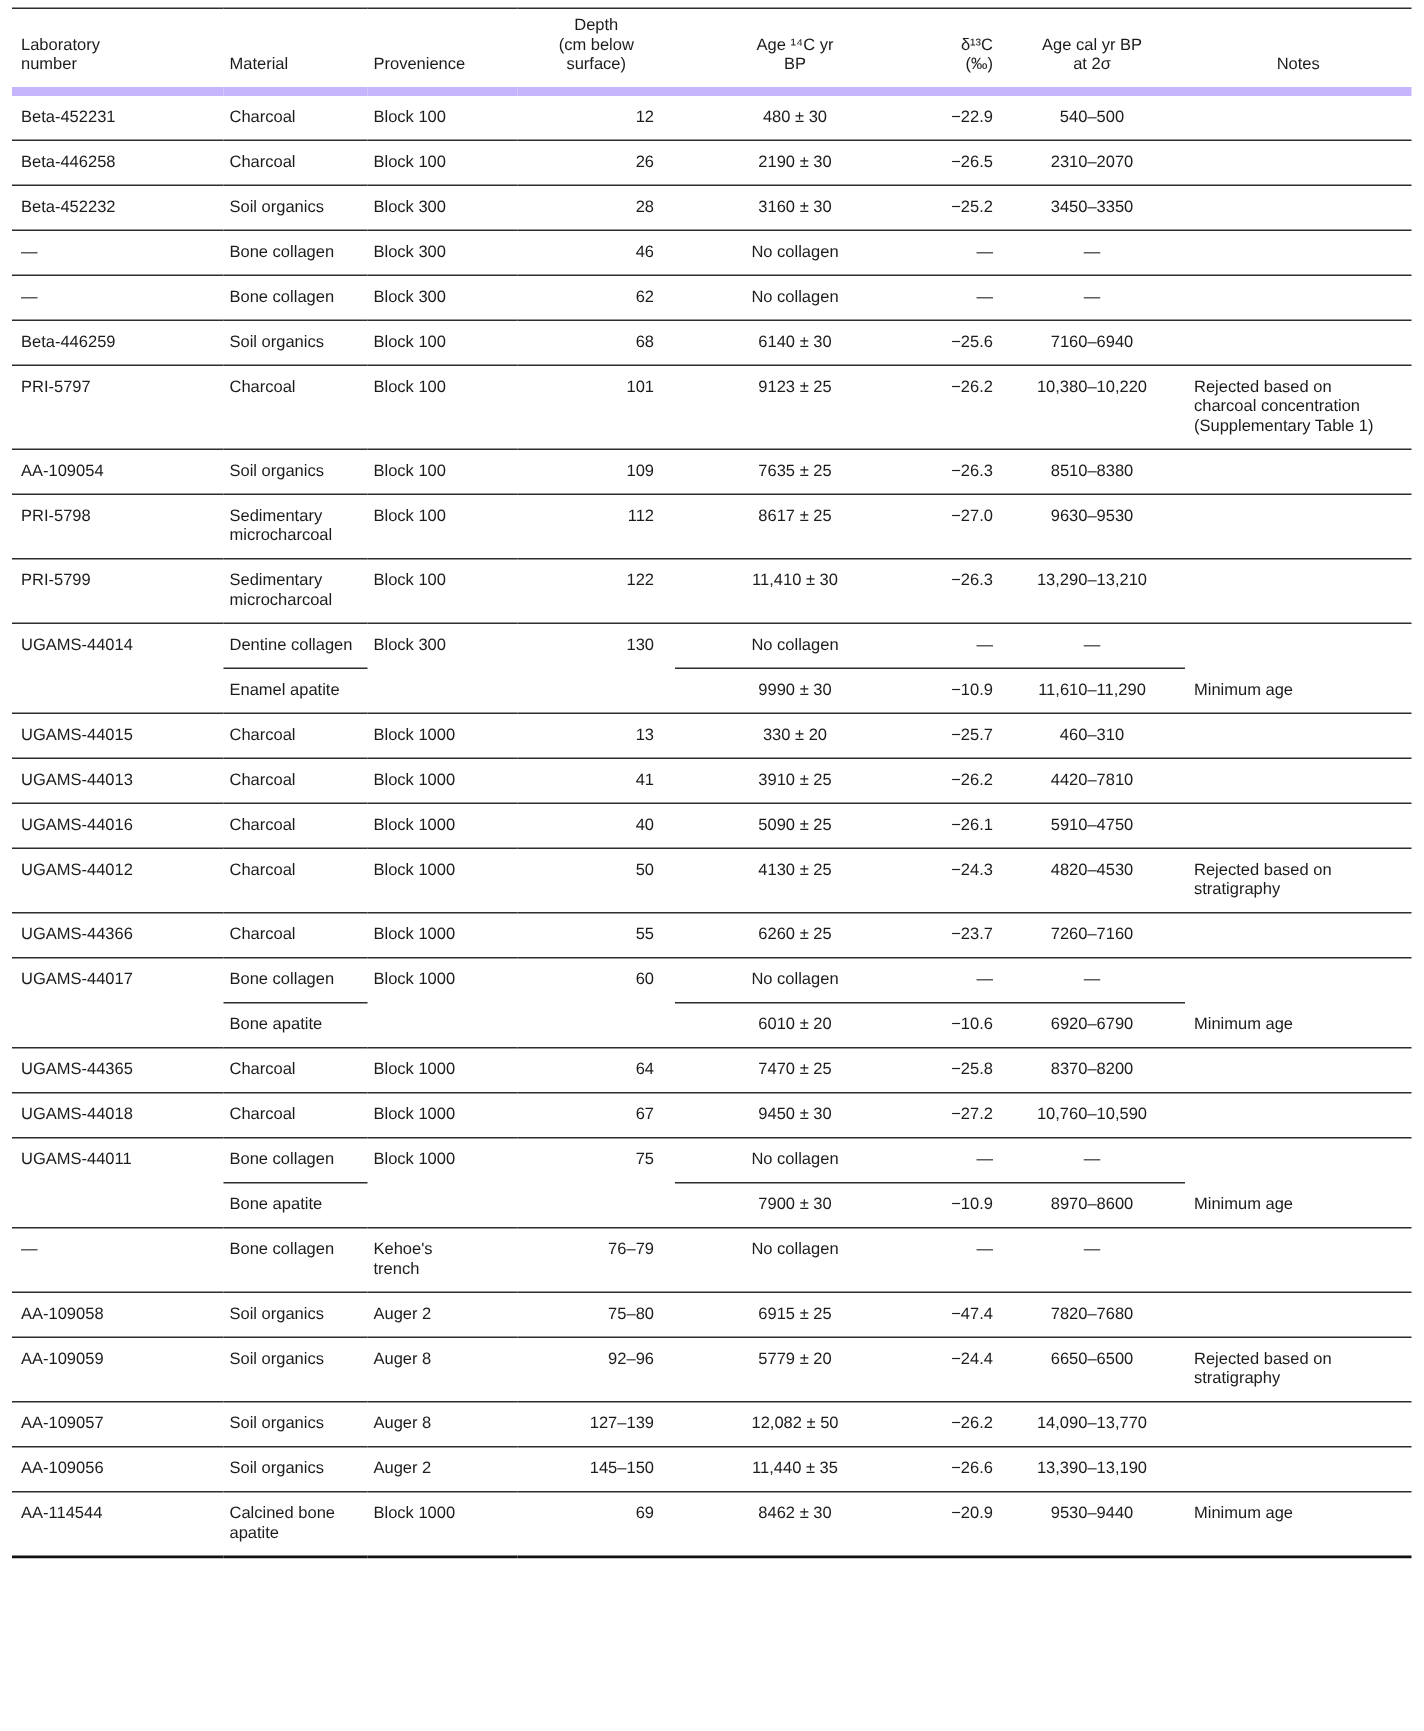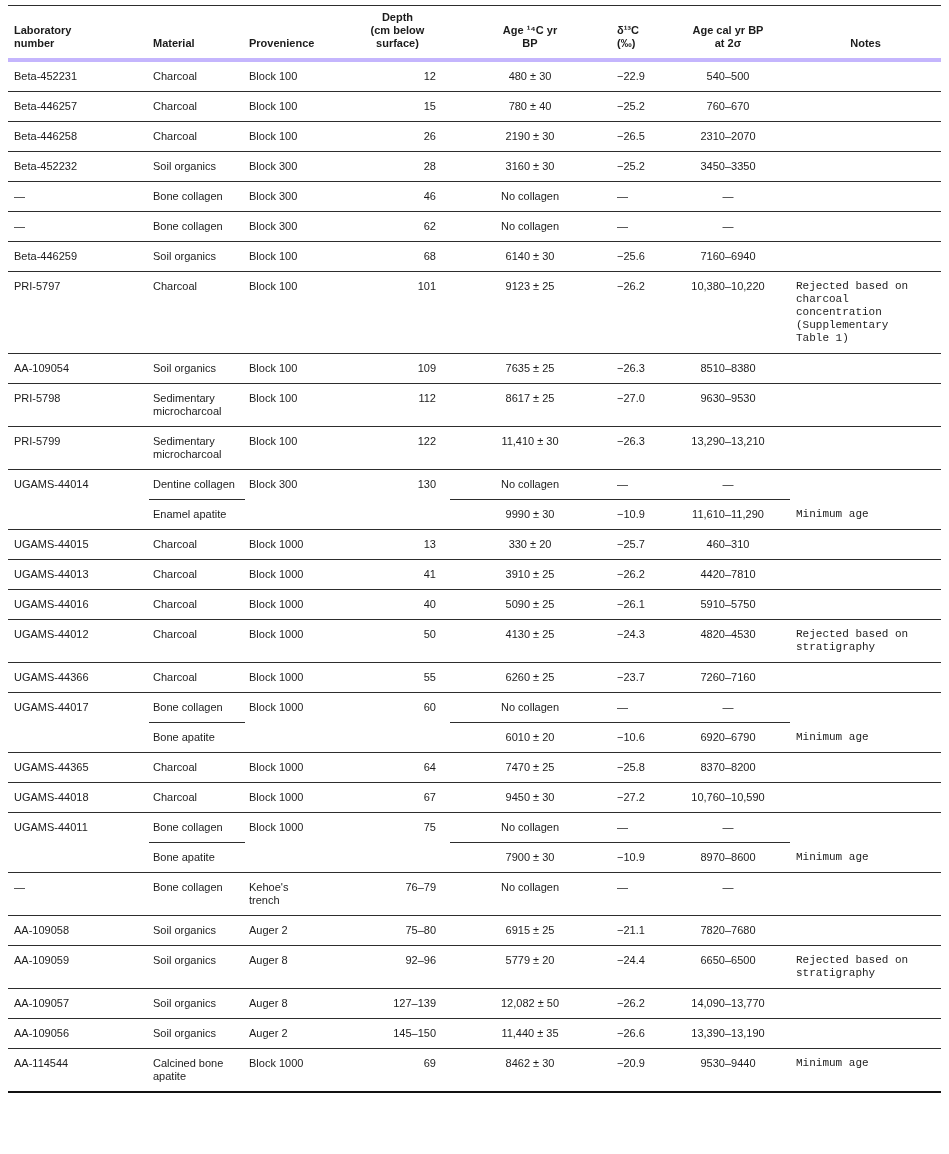--- a/index.html
+++ b/index.html
@@ -20,41 +20,41 @@
   table {
     width: 933px;
     table-layout: fixed;
     border-collapse: collapse;
     border-top: 1px solid #2d2d2d;
     border-bottom: 2.5px solid #111111;
     font-size: 11px;
     line-height: 13px;
   }
   thead th {
-    font-weight: bold;
+    font-weight: normal;
     vertical-align: bottom;
     padding: 5px 4px 8px 4px;
-    border-bottom: 4px solid #c4b5fd;
+    border-bottom: 6px solid #c4b5fd;
   }
   tbody td {
     vertical-align: top;
     padding: 8px 4px;
     border-bottom: 1px solid #2d2d2d;
     word-wrap: break-word;
   }
   .al-left   { text-align: left; }
   .al-center { text-align: center; }
   .al-right  { text-align: right; }
 
   
   th.c-lab, td.c-lab           { padding-left: 6px; }
   td.c-provenience             { padding-right: 24px; }
   td.c-depth                   { padding-right: 14px; }
-  td.c-d13c, th.c-d13c         { padding-left: 7px; }
-  td.c-notes                   { padding-left: 6px; padding-right: 22px; font-family: Liberation Mono, monospace; }
+  td.c-d13c, th.c-d13c         { padding-left: 7px; text-align: right; }
+  td.c-notes                   { padding-left: 6px; padding-right: 22px; }
 
   
   tr.partial td { border-bottom: none; }
   tr.partial td.c-material,
   tr.partial td.c-age,
   tr.partial td.c-d13c,
   tr.partial td.c-cal { border-bottom: 1px solid #2d2d2d; }
 </style>
 </head>
 <body>
@@ -88,30 +88,20 @@
           <td class="c-lab al-left">Beta-452231</td>
           <td class="c-material al-left">Charcoal</td>
           <td class="c-provenience al-left">Block 100</td>
           <td class="c-depth al-right">12</td>
           <td class="c-age al-center">480 ± 30</td>
           <td class="c-d13c al-left">−22.9</td>
           <td class="c-cal al-center">540–500</td>
           <td class="c-notes al-left"></td>
         </tr>
         <tr>
-          <td class="c-lab al-left">Beta-446257</td>
-          <td class="c-material al-left">Charcoal</td>
-          <td class="c-provenience al-left">Block 100</td>
-          <td class="c-depth al-right">15</td>
-          <td class="c-age al-center">780 ± 40</td>
-          <td class="c-d13c al-left">−25.2</td>
-          <td class="c-cal al-center">760–670</td>
-          <td class="c-notes al-left"></td>
-        </tr>
-        <tr>
           <td class="c-lab al-left">Beta-446258</td>
           <td class="c-material al-left">Charcoal</td>
           <td class="c-provenience al-left">Block 100</td>
           <td class="c-depth al-right">26</td>
           <td class="c-age al-center">2190 ± 30</td>
           <td class="c-d13c al-left">−26.5</td>
           <td class="c-cal al-center">2310–2070</td>
           <td class="c-notes al-left"></td>
         </tr>
         <tr>
@@ -234,21 +224,21 @@
           <td class="c-cal al-center">4420–7810</td>
           <td class="c-notes al-left"></td>
         </tr>
         <tr>
           <td class="c-lab al-left">UGAMS-44016</td>
           <td class="c-material al-left">Charcoal</td>
           <td class="c-provenience al-left">Block 1000</td>
           <td class="c-depth al-right">40</td>
           <td class="c-age al-center">5090 ± 25</td>
           <td class="c-d13c al-left">−26.1</td>
-          <td class="c-cal al-center">5910–5750</td>
+          <td class="c-cal al-center">5910–4750</td>
           <td class="c-notes al-left"></td>
         </tr>
         <tr>
           <td class="c-lab al-left">UGAMS-44012</td>
           <td class="c-material al-left">Charcoal</td>
           <td class="c-provenience al-left">Block 1000</td>
           <td class="c-depth al-right">50</td>
           <td class="c-age al-center">4130 ± 25</td>
           <td class="c-d13c al-left">−24.3</td>
           <td class="c-cal al-center">4820–4530</td>
@@ -333,21 +323,21 @@
           <td class="c-d13c al-left">—</td>
           <td class="c-cal al-center">—</td>
           <td class="c-notes al-left"></td>
         </tr>
         <tr>
           <td class="c-lab al-left">AA-109058</td>
           <td class="c-material al-left">Soil organics</td>
           <td class="c-provenience al-left">Auger 2</td>
           <td class="c-depth al-right">75–80</td>
           <td class="c-age al-center">6915 ± 25</td>
-          <td class="c-d13c al-left">−21.1</td>
+          <td class="c-d13c al-left">−47.4</td>
           <td class="c-cal al-center">7820–7680</td>
           <td class="c-notes al-left"></td>
         </tr>
         <tr>
           <td class="c-lab al-left">AA-109059</td>
           <td class="c-material al-left">Soil organics</td>
           <td class="c-provenience al-left">Auger 8</td>
           <td class="c-depth al-right">92–96</td>
           <td class="c-age al-center">5779 ± 20</td>
           <td class="c-d13c al-left">−24.4</td>

